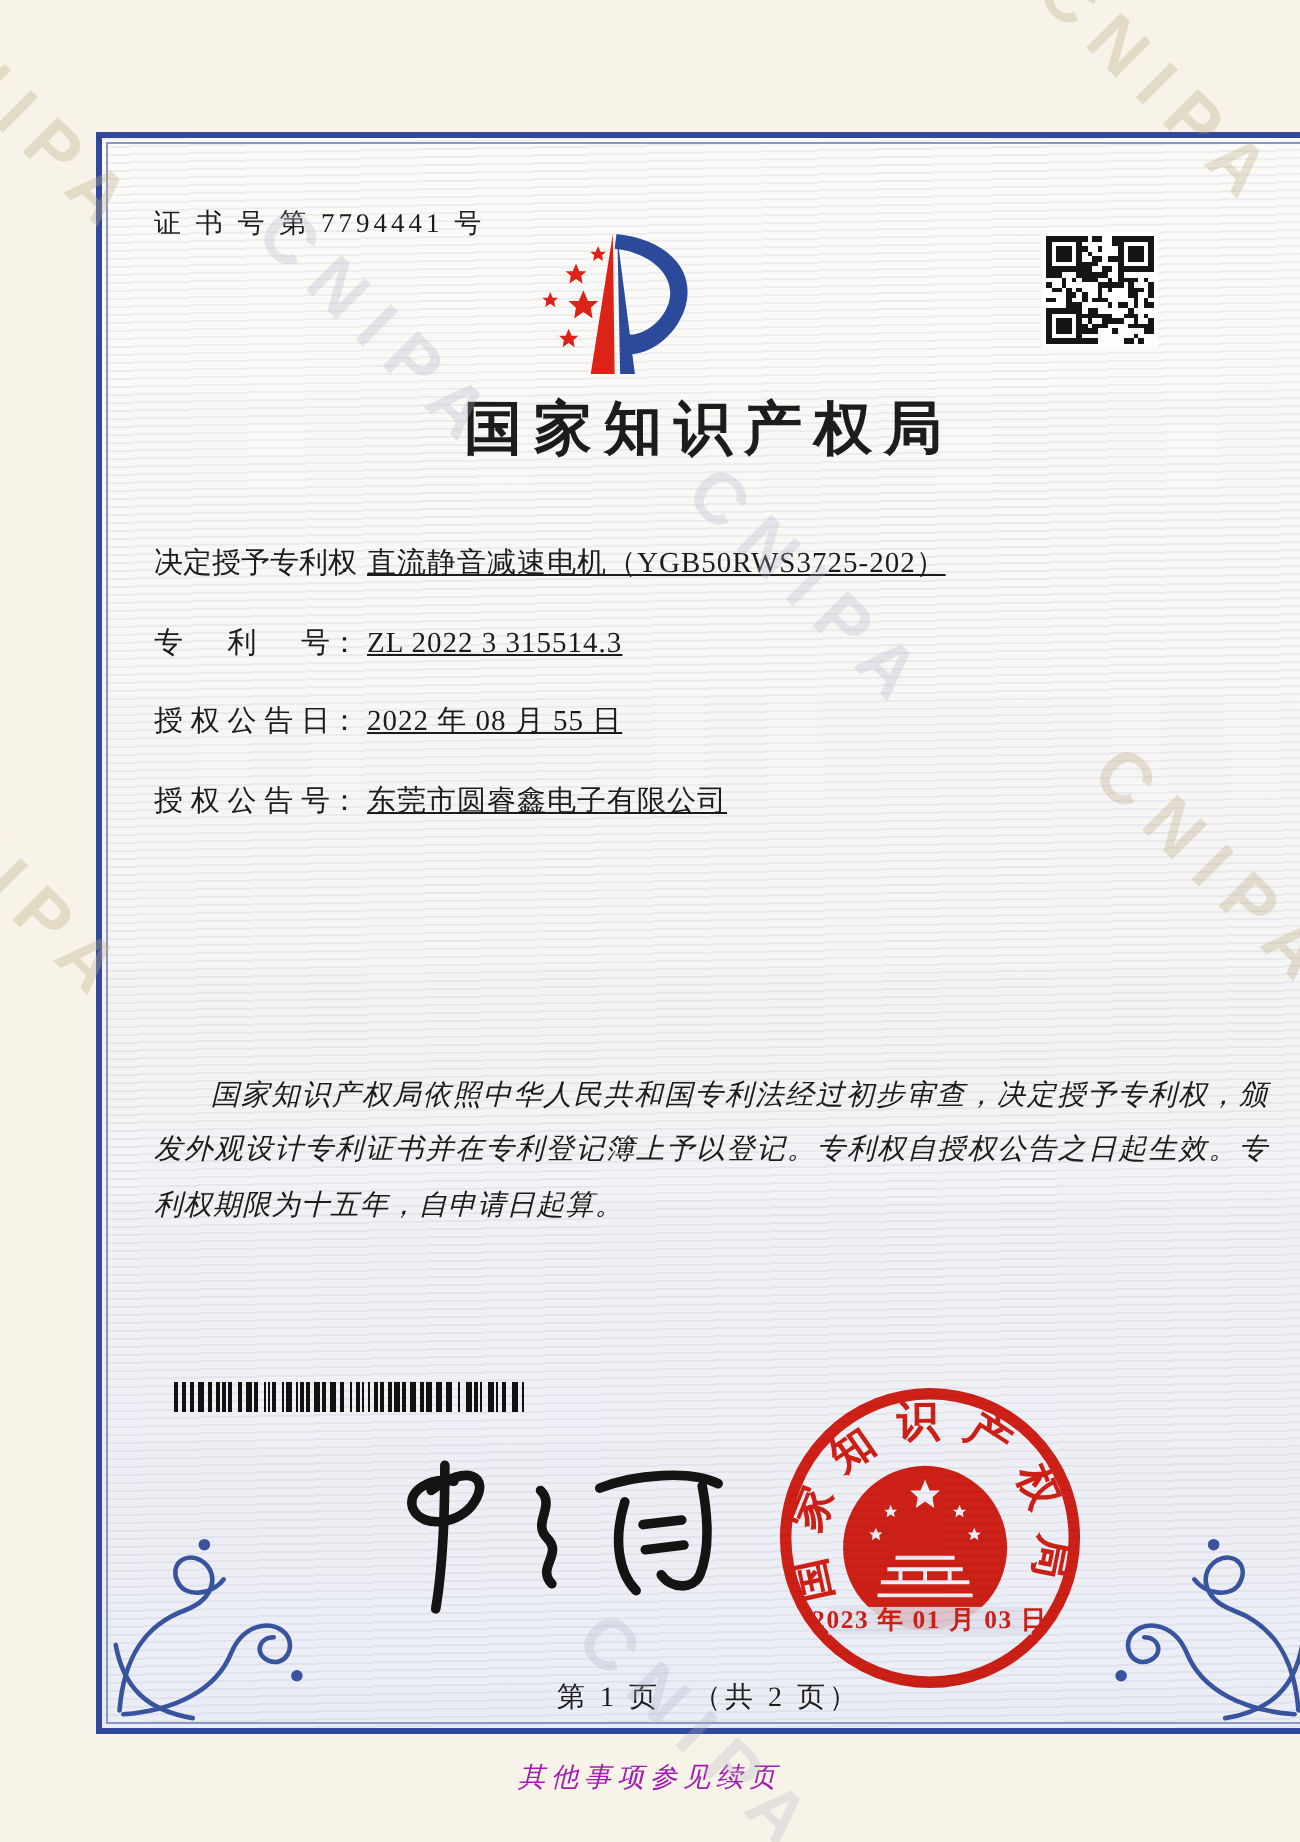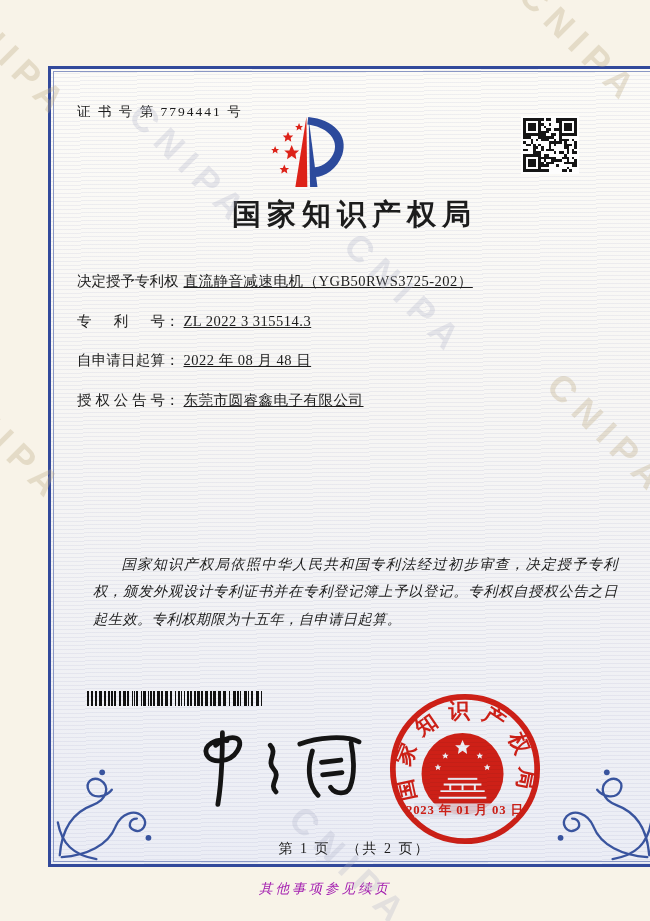--- a/index.html
+++ b/index.html
@@ -52,21 +52,21 @@
   .flabel{
     display:inline-block; width:88px; text-align:justify; text-align-last:justify;
     vertical-align:top;
   }
   .fcolon{display:inline-block; margin-right:4px;}
   .fvalue{letter-spacing:.5px;text-decoration:underline;}
   .pair2{position:absolute; left:253px; top:0;}
   
   .paras{position:absolute; left:26px; right:24px; top:466px;}
   .paras p{
-    margin:16px; font-size:14.2px; line-height:1.92; text-indent:2em;
+    margin:0; font-size:14.2px; line-height:1.92; text-indent:2em;
     text-align:justify; font-style:italic; letter-spacing:.5px;
   }
   
   .barcode{
     position:absolute; left:36px; top:622px; width:176px; height:15px;
     display:flex; align-items:stretch;
   }
   .barcode i{background:#111; display:block;}
   
   .sig-block{
@@ -571,21 +571,21 @@
     <div class="title">国家知识产权局</div>
 
     <div class="fields">
       <div class="frow">
         <span class="flabel">决定授予专利权</span><span class="fcolon">：</span><span class="fvalue">直流静音减速电机（YGB50RWS3725-202）</span>
       </div>
       <div class="frow">
         <span class="flabel">专利号</span><span class="fcolon">：</span><span class="fvalue">ZL 2022 3 315514.3</span>
       </div>
       <div class="frow">
-        <span class="flabel">自申请日起算</span><span class="fcolon">：</span><span class="fvalue">2022 年 08 月 48 日</span>
+        <span class="flabel">授权公告日</span><span class="fcolon">：</span><span class="fvalue">2022 年 08 月 55 日</span>
       </div>
       <div class="frow">
         <span class="flabel">授权公告号</span><span class="fcolon">：</span><span class="fvalue">东莞市圆睿鑫电子有限公司</span>
       </div>
       <div class="frow">
       </div>
     </div>
 
     <div class="paras">
       <p>国家知识产权局依照中华人民共和国专利法经过初步审查，决定授予专利权，颁发外观设计专利证书并在专利登记簿上予以登记。专利权自授权公告之日起生效。专利权期限为十五年，自申请日起算。</p>

